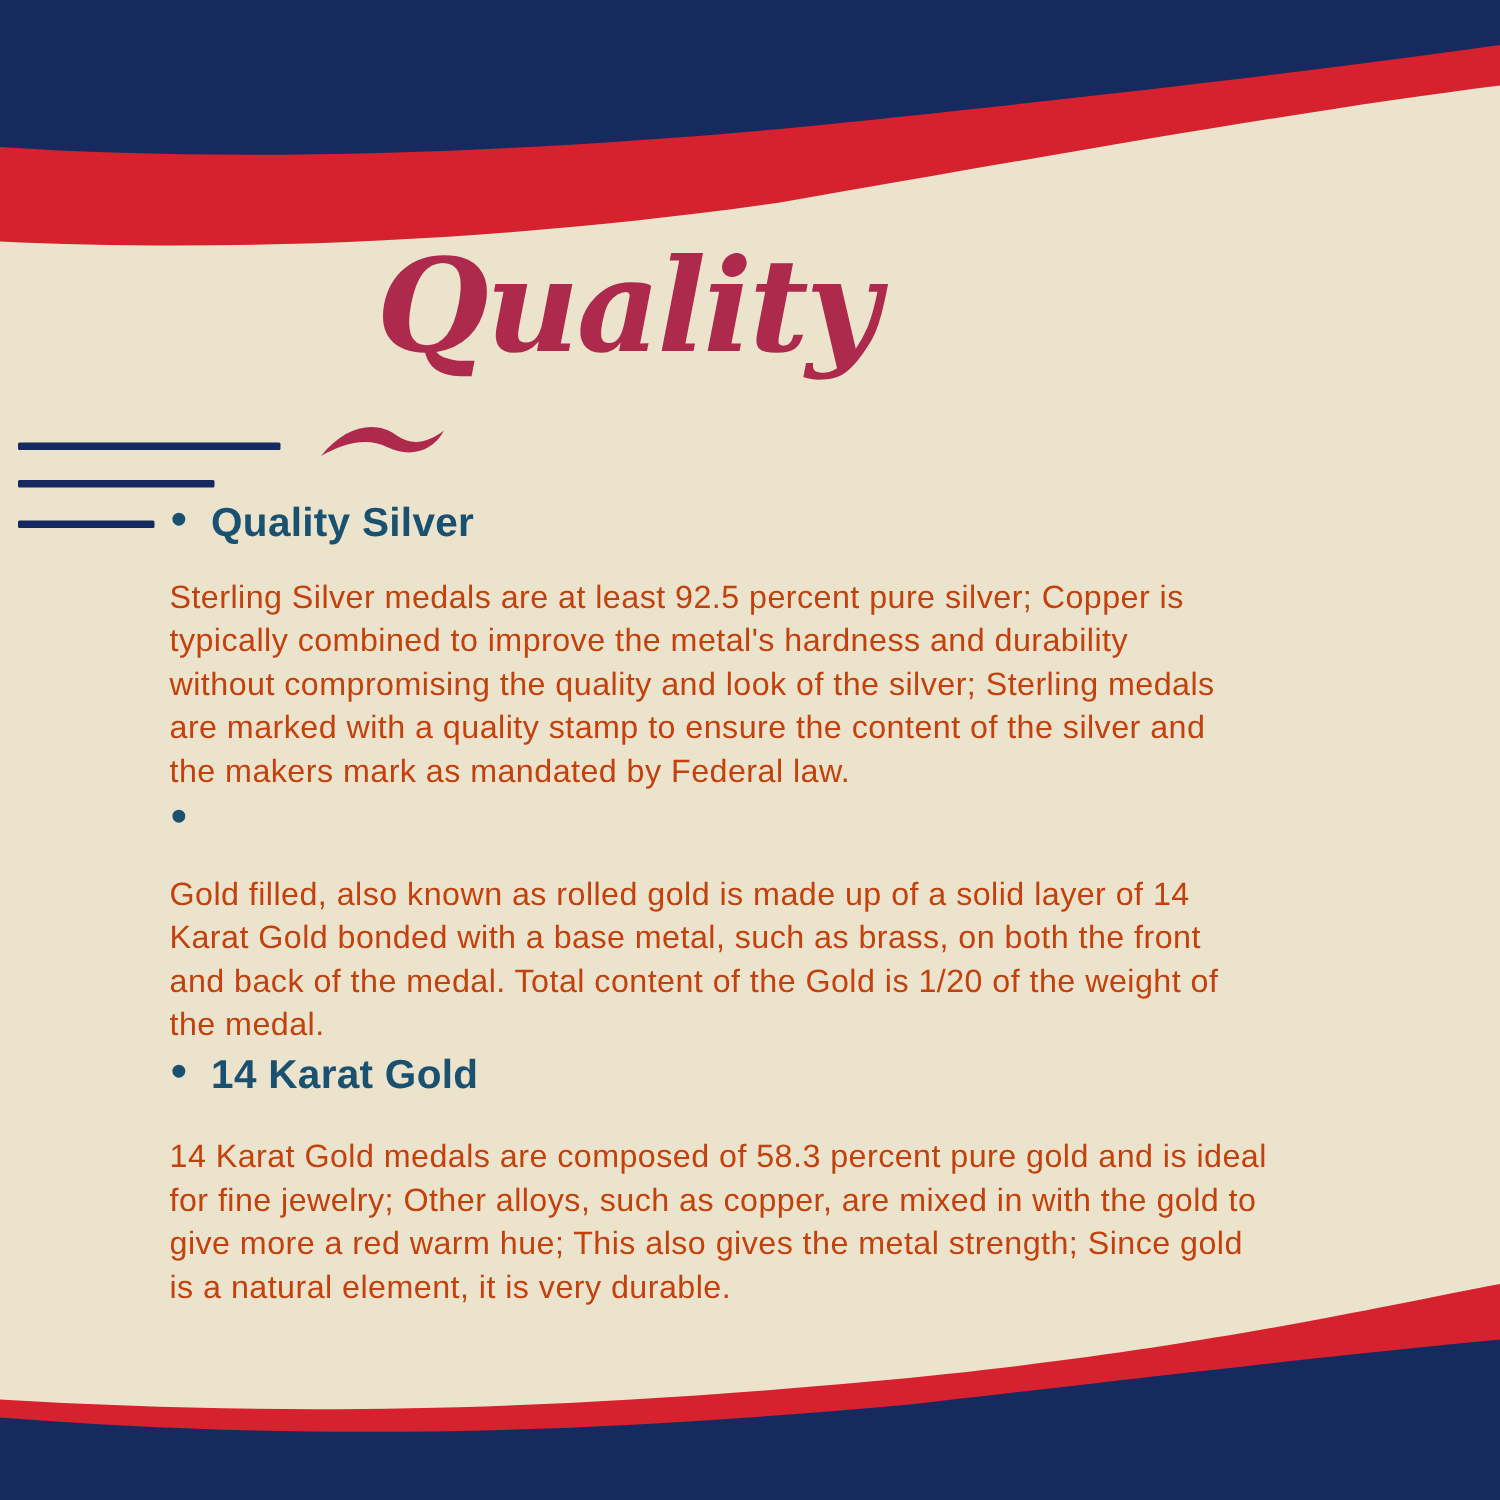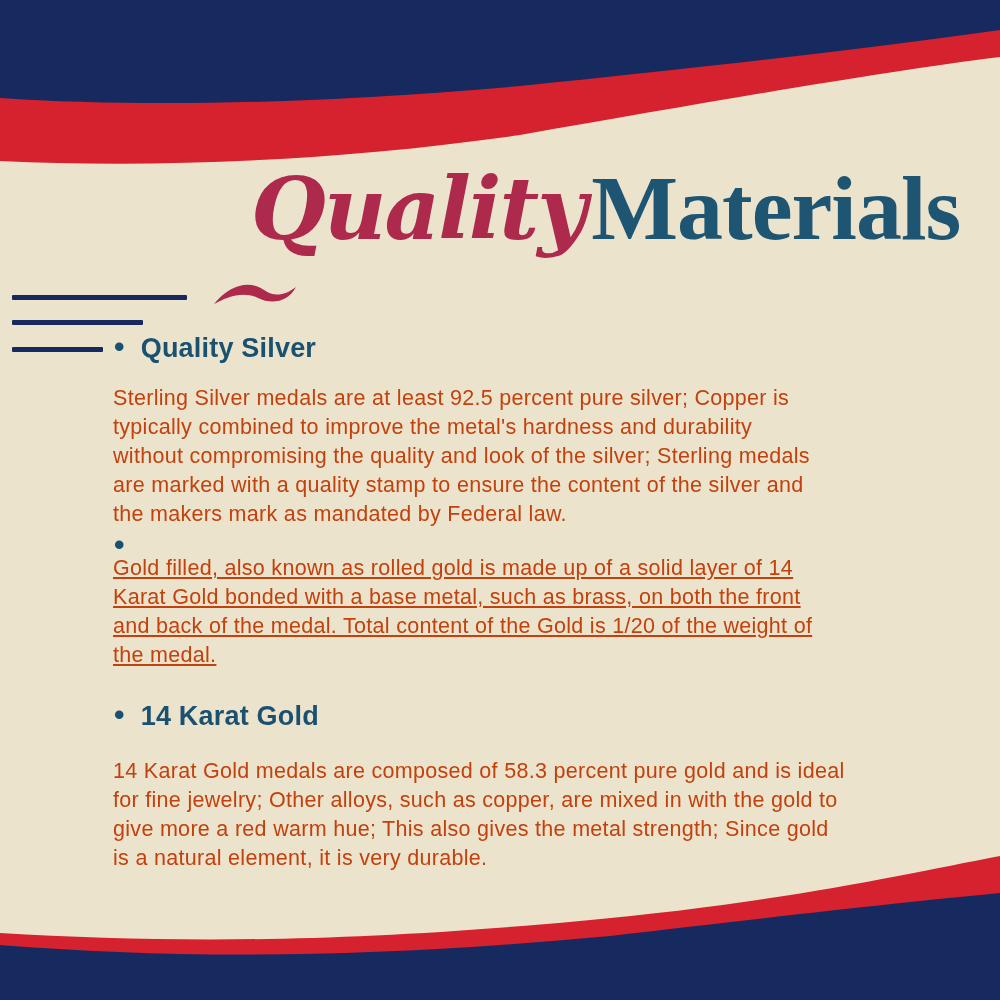--- a/index.html
+++ b/index.html
@@ -55,34 +55,33 @@
   #heading-2 { top: 531px; }
   #heading-3 { top: 701px; }
 
   .body-text {
     position: absolute; left: 113px; width: 870px;
     color: #c2410c;
     font-size: 21.5px; line-height: 29px; letter-spacing: 0.3px;
     white-space: pre;
   }
   #para-1 { top: 384px; }
-  #para-2 { top: 554px; text-decoration: underline; }
+  #para-2 { top: 582px; }
   #para-3 { top: 757px; }
 </style>
 </head>
 <body>
 
 <svg id="top-wave" class="wave" viewBox="0 0 1000 200" aria-hidden="true">
   <path d="M0,0 H1000 V57 C880,72 720,100 520,135 C330,162 150,168 0,161 Z" fill="#d6222e"></path>
   <path d="M0,0 H1000 V30 C870,48 720,66 520,86 C330,103 150,108 0,98 Z" fill="#172a60"></path>
 </svg>
 
 <div class="title-row">
   <span class="title-script">Quality</span>
-  <span class="title-serif">Materials</span>
 </div>
 
 <svg id="q-swash" viewBox="0 0 110 40" aria-hidden="true">
   <path d="M9,28 C25,8 45,4 59,14 C69,21 79,20 91,11 C83,26 67,29 53,22 C39,15 23,20 9,28 Z" fill="#ad2a4d"></path>
 </svg>
 
 <div id="deco-line-1" class="deco-line"></div>
 <div id="deco-line-2" class="deco-line"></div>
 <div id="deco-line-3" class="deco-line"></div>
 

